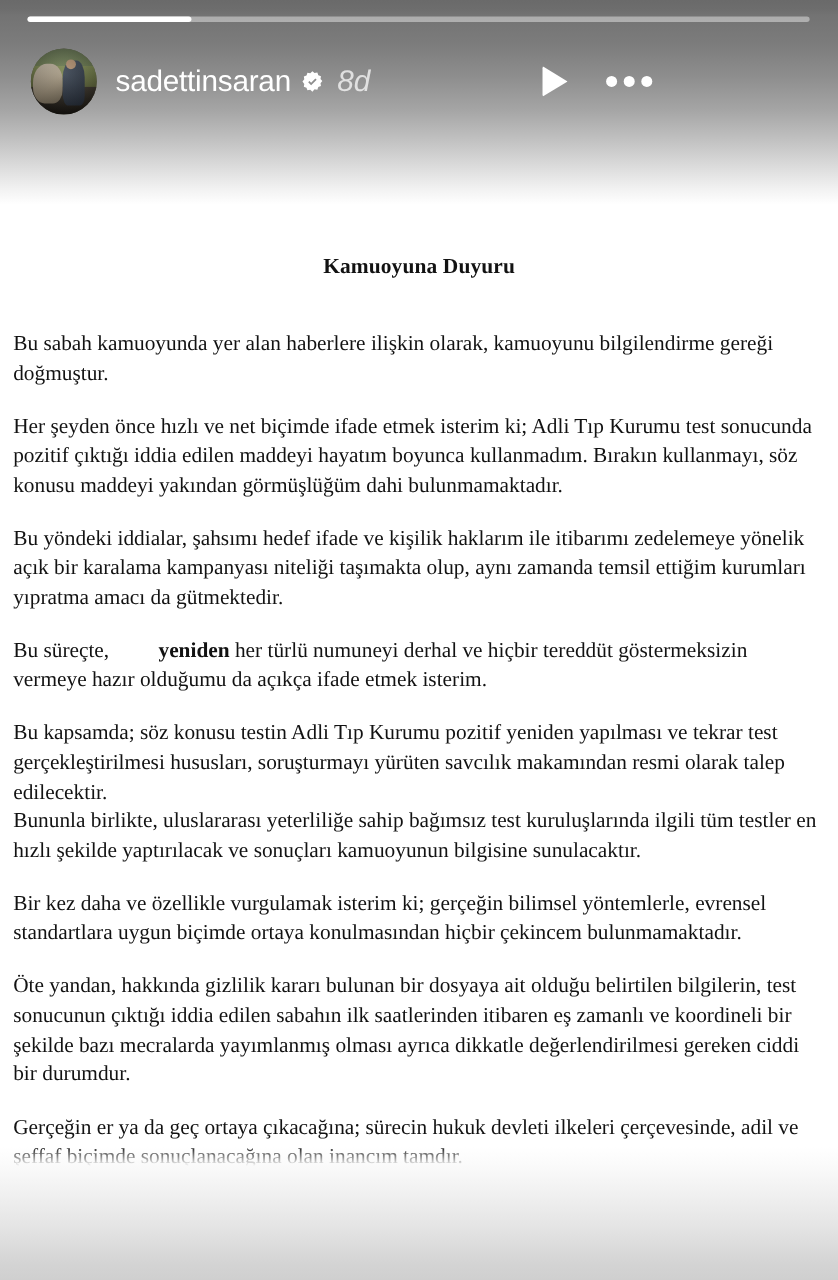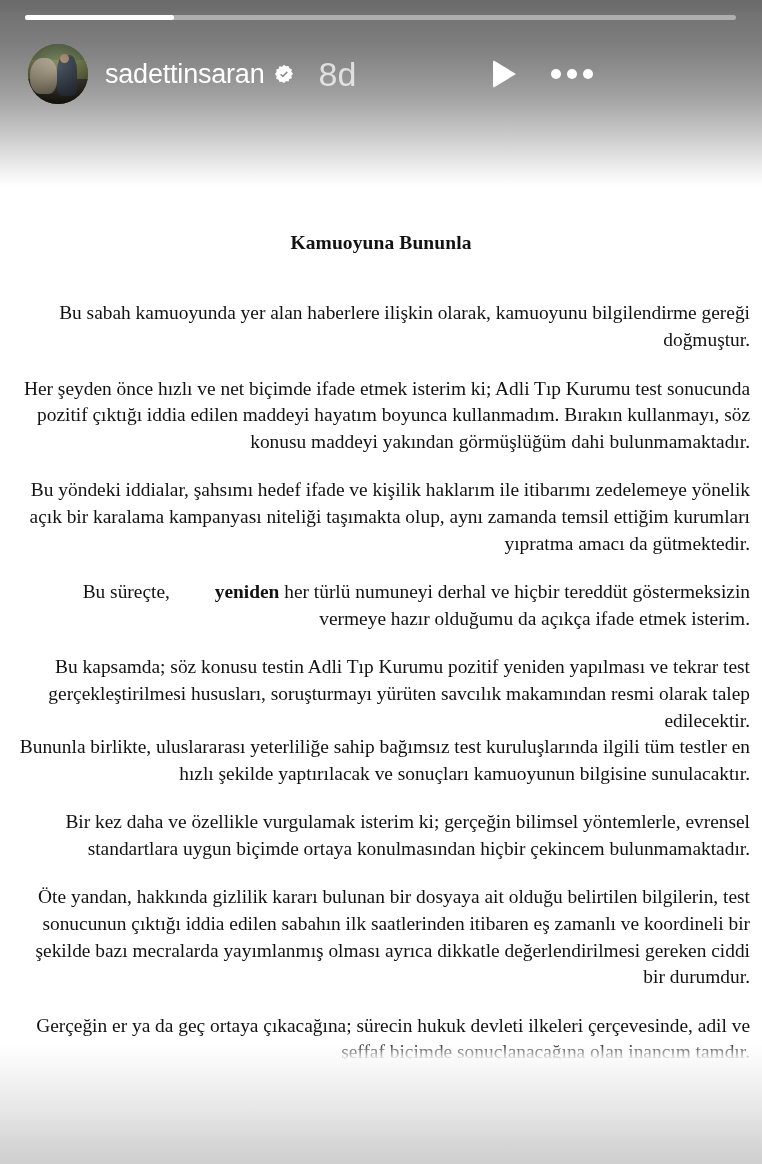--- a/index.html
+++ b/index.html
@@ -92,25 +92,26 @@
     white-space:nowrap;
   }
 
   .verified-badge {
     margin-left:9px;
     width:20px; height:20px; flex:0 0 20px;
     display:block;
   }
 
   .timestamp {
-    margin-left:25px;
-    font-size:34px;
+    margin-left:13px;
+    font-size:27px;
     color:rgba(255,255,255,0.72);
     line-height:1;
     white-space:nowrap;
+    font-style:italic;
   }
 
   .header-spacer { flex:1 1 auto; }
 
   .play-button {
     width:34px; height:34px; flex:0 0 34px;
     display:flex; align-items:center; justify-content:center;
     margin-right:30px;
   }
   .play-tri {
@@ -157,21 +158,21 @@
     letter-spacing:0.1px;
     line-height:1.2;
     margin-bottom:46px;
   }
 
   .doc-p {
     font-size:19.4px;
     line-height:26.6px;
     margin:0 auto 22px auto;
     max-width:742px;
-    text-align:right;
+    text-align:left;
   }
   .doc-p:last-child { margin-bottom:0; }
 
   .doc-p.tight { margin-bottom:0; }
 
   .doc-p b { font-weight:bold;margin-left:40px; }
 
   .doc-p.closing { margin-top:34px; }
 
   
@@ -190,21 +191,21 @@
   }
 </style>
 </head>
 <body>
 
 <div id="story">
 
   <div class="document">
     <div class="doc-inner">
 
-      <div class="doc-title">Kamuoyuna Bununla</div>
+      <div class="doc-title">Kamuoyuna Duyuru</div>
 
       <p class="doc-p">Bu sabah kamuoyunda yer alan haberlere ilişkin olarak, kamuoyunu bilgilendirme gereği doğmuştur.</p>
 
       <p class="doc-p">Her şeyden önce hızlı ve net biçimde ifade etmek isterim ki; Adli Tıp Kurumu test sonucunda pozitif çıktığı iddia edilen maddeyi hayatım boyunca kullanmadım. Bırakın kullanmayı, söz konusu maddeyi yakından görmüşlüğüm dahi bulunmamaktadır.</p>
 
       <p class="doc-p">Bu yöndeki iddialar, şahsımı hedef ifade ve kişilik haklarım ile itibarımı zedelemeye yönelik açık bir karalama kampanyası niteliği taşımakta olup, aynı zamanda temsil ettiğim kurumları yıpratma amacı da gütmektedir.</p>
 
       <p class="doc-p"><span>Bu süreçte, </span><b>yeniden</b><span> her türlü numuneyi derhal ve hiçbir tereddüt göstermeksizin vermeye hazır olduğumu da açıkça ifade etmek isterim.</span></p>
 
       <p class="doc-p tight">Bu kapsamda; söz konusu testin Adli Tıp Kurumu pozitif yeniden yapılması ve tekrar test gerçekleştirilmesi hususları, soruşturmayı yürüten savcılık makamından resmi olarak talep edilecektir.</p>

